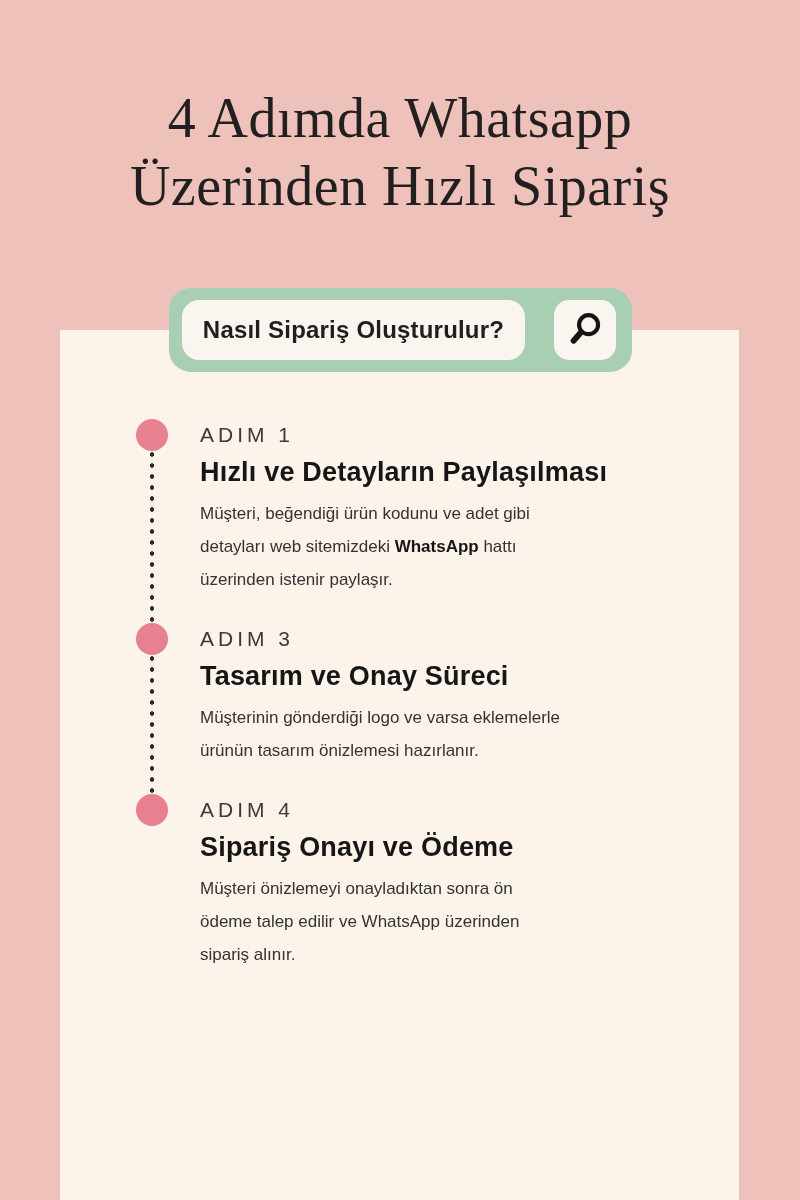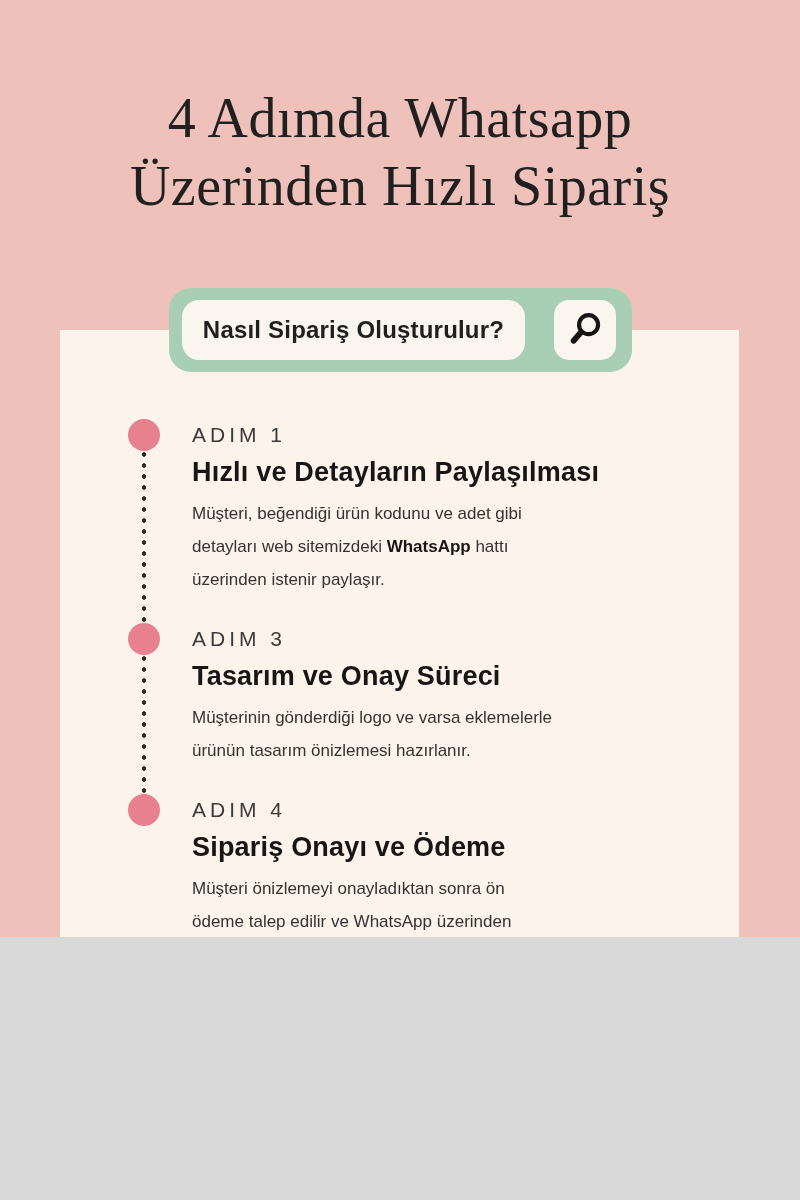--- a/index.html
+++ b/index.html
@@ -1,17 +1,17 @@
 <!DOCTYPE html>
 <html lang="tr" style="--background: #eec2ba; --panel: #fcf3ea; --search_container: #a8cfb3; --search_field: #faf5ee; --accent_dot: #e7808f; --title_text: #211f1f; --heading_text: #161616; --label_text: #3a3a3a; --body_text: #333333; --connector: #2b2b2b; --icon: #141414;"><head>
 <meta charset="utf-8">
 <style>
   html,body{margin:0;padding:0;background:#d9d9d9;}
   .page{
-    position:relative;width:800px;height:937px;margin:0 auto;
+    position:relative;width:800px;height:1200px;margin:0 auto;
     background:var(--background,#eec2ba);overflow:hidden;
     font-family:"Liberation Sans",sans-serif;
   }
   .title{
     position:absolute;top:84px;left:0;width:100%;margin:0;
     text-align:center;font-family:"Liberation Serif","DejaVu Serif",serif;
     font-weight:400;font-size:56px;line-height:68px;
     color:var(--title_text,#211f1f);letter-spacing:0.5px;
   }
   .panel{
@@ -27,21 +27,21 @@
   .search-pill{
     flex:1;background:var(--search_field,#faf5ee);border-radius:17px;
     display:flex;align-items:center;justify-content:center;
     font-weight:700;font-size:24px;color:#1f1f1f;letter-spacing:0.2px;
   }
   .search-btn{
     width:62px;background:var(--search_field,#faf5ee);border-radius:15px;
     display:flex;align-items:center;justify-content:center;cursor:pointer;
   }
   .timeline{
-    position:absolute;left:0;top:0;width:100%;box-sizing:border-box;
+    position:absolute;left:8px;top:0;width:100%;box-sizing:border-box;
     padding:92px 36px 0 132px;
   }
   .step{position:relative;margin-bottom:30px;}
   .step-dot{
     position:absolute;left:-64px;top:-3px;width:32px;height:32px;
     border-radius:50%;background:var(--accent_dot,#e7808f);z-index:2;
   }
   .step-line{
     position:absolute;left:-50px;top:16px;bottom:-43px;width:4px;z-index:1;
     background-image:radial-gradient(circle,var(--connector,#2b2b2b) 2px,rgba(0,0,0,0) 2.4px);

